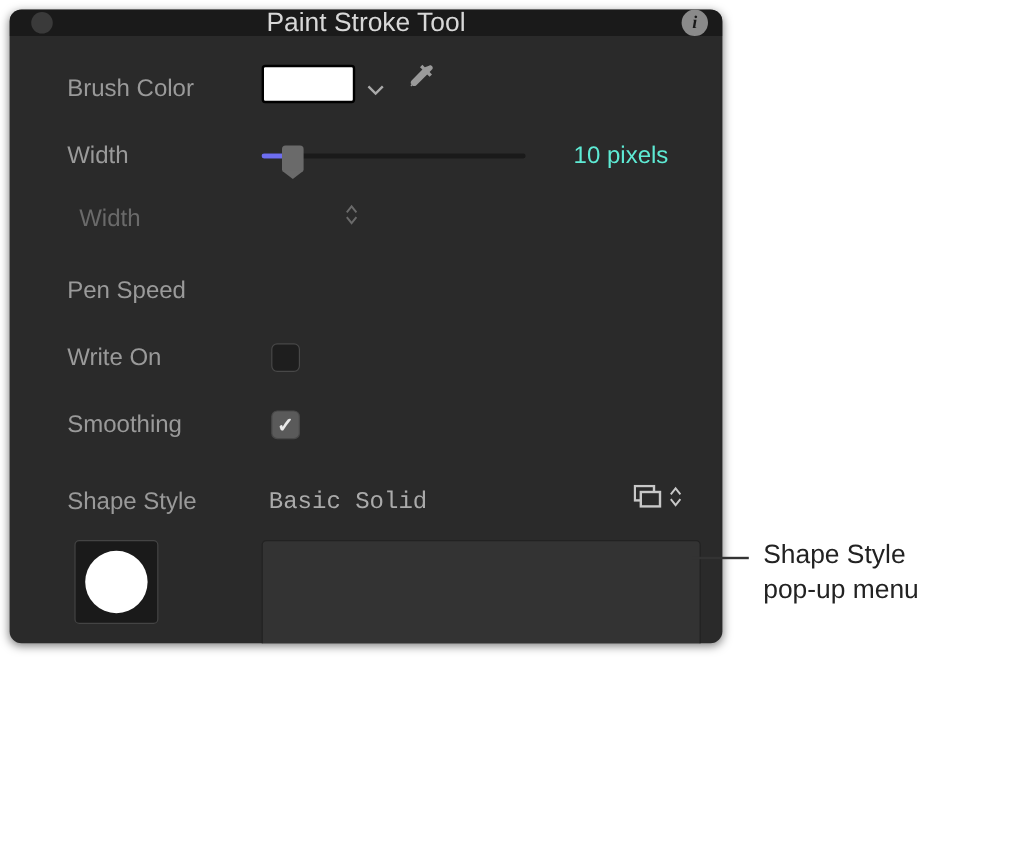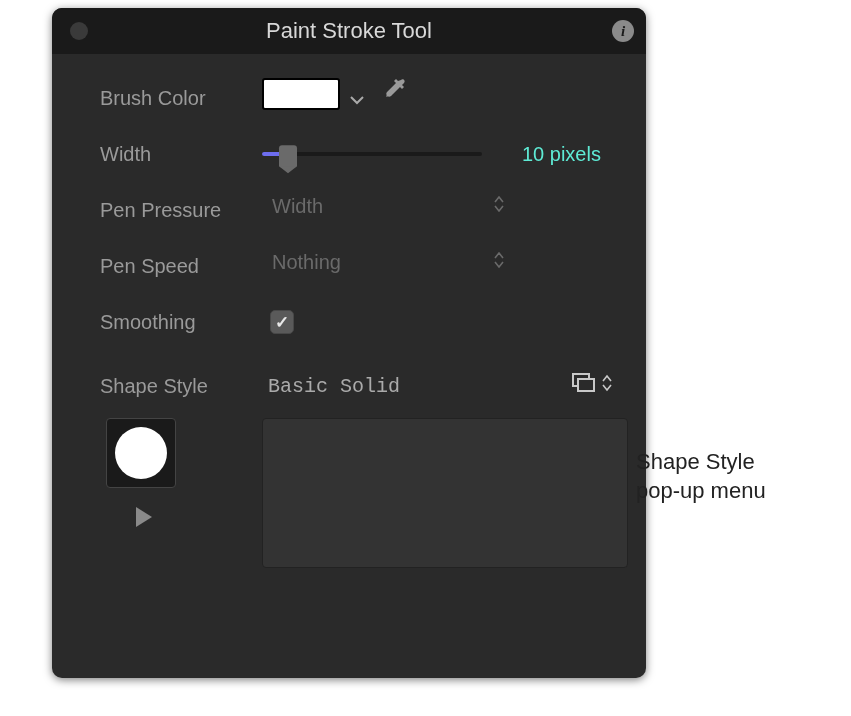--- a/index.html
+++ b/index.html
@@ -8,28 +8,27 @@
       font-family: -apple-system, BlinkMacSystemFont, "Helvetica Neue", Arial, sans-serif;
       width: 851px;
       height: 716px;
       position: relative;
     }
     .panel {
       position: absolute;
       left: 8px;
       top: 8px;
       width: 594px;
-      height: 670px;
+      height: 528px;
       background: #2a2a2a;
       border-radius: 10px;
       box-shadow: 0 2px 8px rgba(0,0,0,0.5);
       display: flex;
       flex-direction: column;
       overflow: hidden;
-      margin-left: 44px;
     }
     .titlebar {
       height: 46px;
       background: #1a1a1a;
       display: flex;
       align-items: center;
       padding: 0 12px;
       position: relative;
     }
     .traffic-dot {
@@ -283,43 +282,38 @@
       <div class="slider-wrap">
         <div class="slider-track">
           <div class="slider-fill"></div>
         </div>
         <div class="slider-thumb"></div>
       </div>
       <div class="slider-value">10 pixels</div>
     </div>
 
     <div class="row">
-      <div class="label">Pen Pressure</div>
       <div class="popup">
         <span>Width</span>
         <span class="stepper">
           <svg width="10" height="18" viewBox="0 0 10 18">
               <path d="M1 7 L5 2 L9 7 M1 11 L5 16 L9 11" stroke="#6a6a6a" stroke-width="1.6" fill="none"></path>
             </svg>
         </span>
       </div>
     </div>
 
     <div class="row">
       <div class="label">Pen Speed</div>
-      <div class="popup">
-        <span>Nothing</span>
-        <span class="stepper">
-          <svg width="10" height="18" viewBox="0 0 10 18">
-              <path d="M1 7 L5 2 L9 7 M1 11 L5 16 L9 11" stroke="#6a6a6a" stroke-width="1.6" fill="none"></path>
-            </svg>
-        </span>
-      </div>
-    </div>
-
+    </div>
+
+    <div class="row">
+      <div class="label">Write On</div>
+      <div class="checkbox"></div>
+    </div>
 
     <div class="row">
       <div class="label">Smoothing</div>
       <div class="checkbox checked"></div>
     </div>
 
     <div class="row shape-style-row">
       <div class="label">Shape Style</div>
       <div class="shape-style-value">Basic Solid</div>
       <div class="shape-style-menu">

